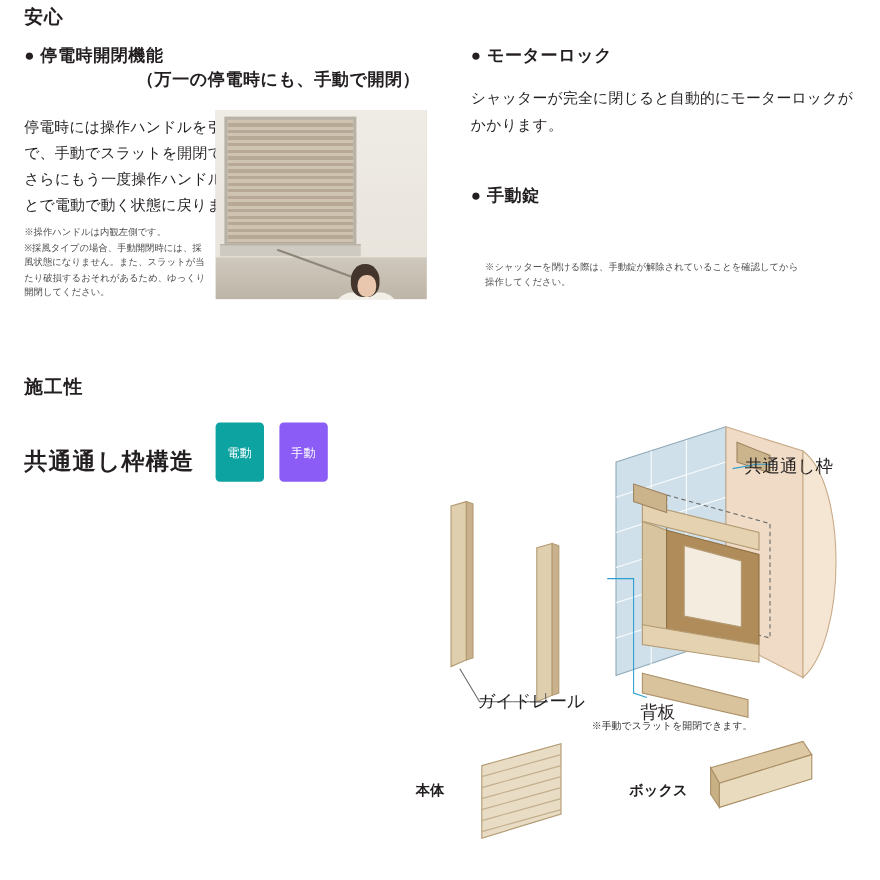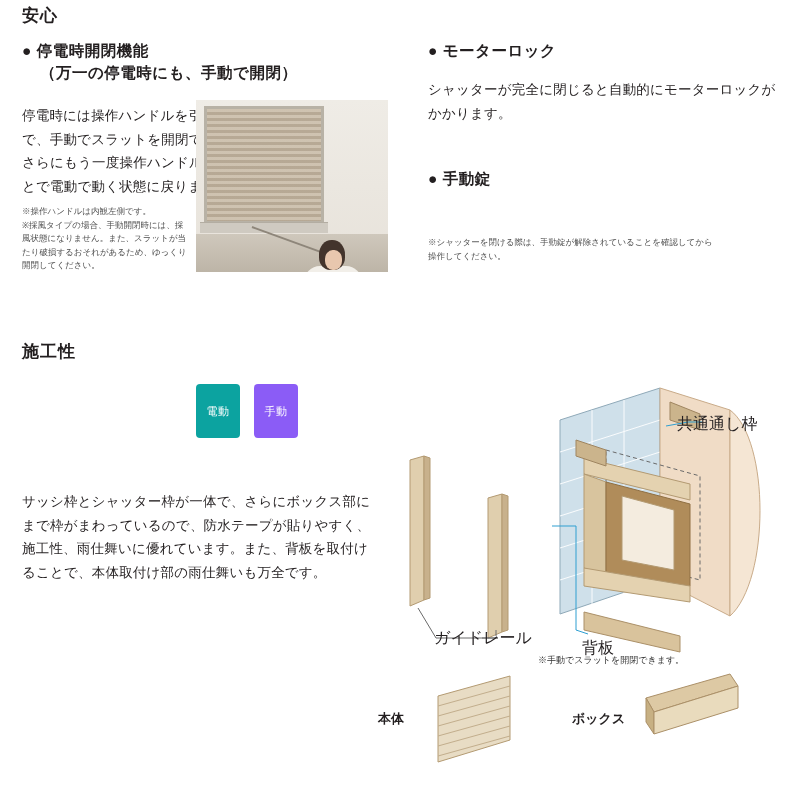--- a/index.html
+++ b/index.html
@@ -37,20 +37,21 @@
     position: absolute;
     font-size: 15.5px;
     font-weight: bold;
     color: #231f20;
     line-height: 1.45;
     letter-spacing: .5px;
   }
   .bullet-head .sub {
     display: block;
     margin-left: 18px;
+    text-align: right;
   }
 
   
   .body-text {
     position: absolute;
     font-size: 13.5px;
     line-height: 1.75;
     color: #231f20;
     letter-spacing: .2px;
   }
@@ -123,21 +124,21 @@
     position:absolute; left:92px; top:170px; width:42px; height:10px;
     background:#f2efe9; transform: rotate(-28deg); transform-origin: right center;
     border-radius: 6px;
   }
 
   
   #h-motor  { left: 428px; top: 40px;  width: 340px; }
   #p-motor  { left: 428px; top: 78px;  width: 348px; }
   #h-lock   { left: 428px; top: 168px; width: 340px; }
   #p-lock   { left: 428px; top: 205px; width: 340px; }
-  #n-lock   { left: 428px; top: 236px; width: 290px; }
+  #n-lock   { left: 441px; top: 236px; width: 290px; }
 
   
   #kouzou-title {
     position: absolute;
     left: 22px; top: 405px;
     font-size: 21px; font-weight: bold; letter-spacing: 1px;
   }
   .mode-badge {
     position: absolute;
     width: 44px; height: 54px;
@@ -215,25 +216,25 @@
   </div>
   <div class="body-text" id="p-motor">シャッターが完全に閉じると自動的にモーターロックがかかります。</div>
 
   <div class="bullet-head" id="h-lock">
     <span>● 手動錠</span>
   </div>
   <div class="note-text" id="n-lock">※シャッターを閉ける際は、手動錠が解除されていることを確認してから操作してください。</div>
 
   <div class="section-title" id="sekou-title">施工性</div>
 
+  <div id="kouzou-title">共通通し枠構造</div>
 
   <div class="mode-badge" id="badge-denki">電動</div>
   <div class="mode-badge" id="badge-shudo">手動</div>
 
-  <div class="body-text" id="p-ittai">サッシ枠とシャッター枠が一体で、さらにボックス部にまで枠がまわっているので、防水テープが貼りやすく、施工性、雨仕舞いに優れています。また、背板を取付けることで、本体取付け部の雨仕舞いも万全です。</div>
 
   <div id="diagram">
     <svg class="diag-svg" width="420" height="400" viewBox="0 0 420 400">
 
       <g>
         <polygon points="190,40 290,8 290,200 190,234" fill="#cfe0ea" stroke="#8fa9b8" stroke-width="1"></polygon>
         <g stroke="#ffffff" stroke-width="1" opacity="0.9">
           <line x1="190" y1="72" x2="290" y2="40"></line>
           <line x1="190" y1="104" x2="290" y2="72"></line>
           <line x1="190" y1="136" x2="290" y2="104"></line>

